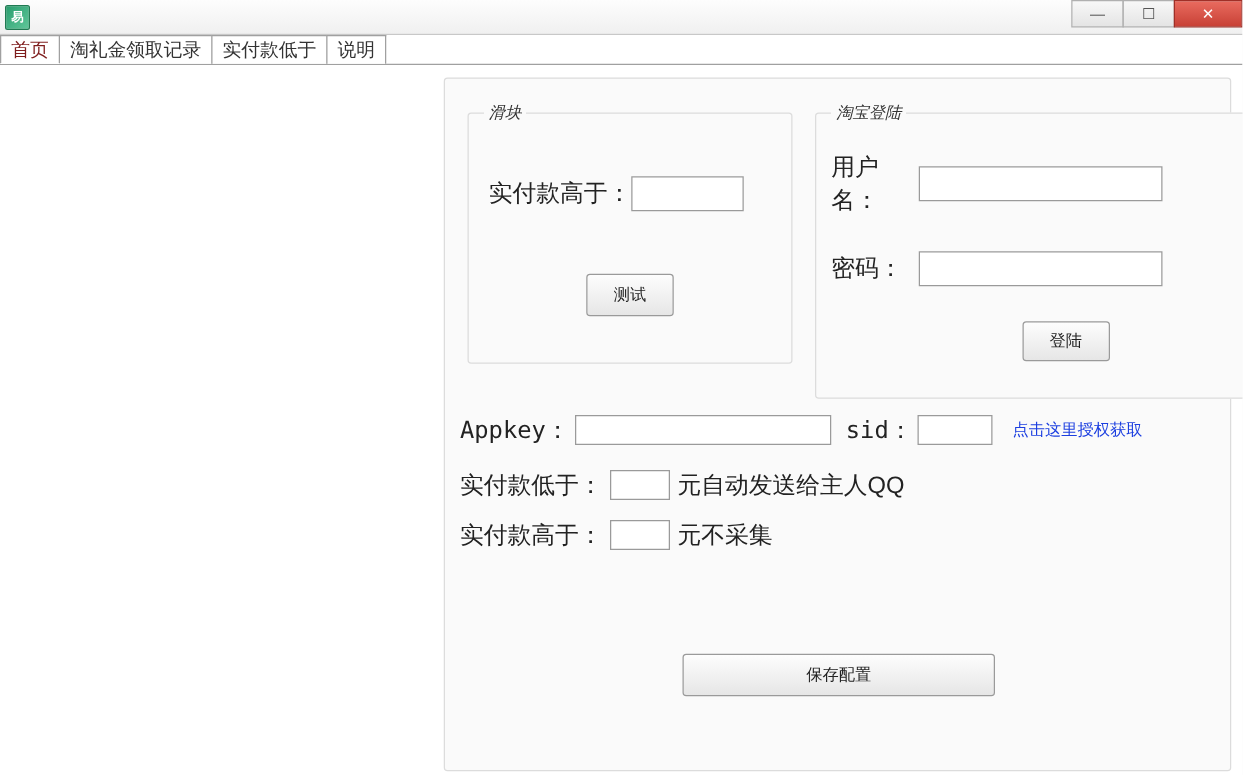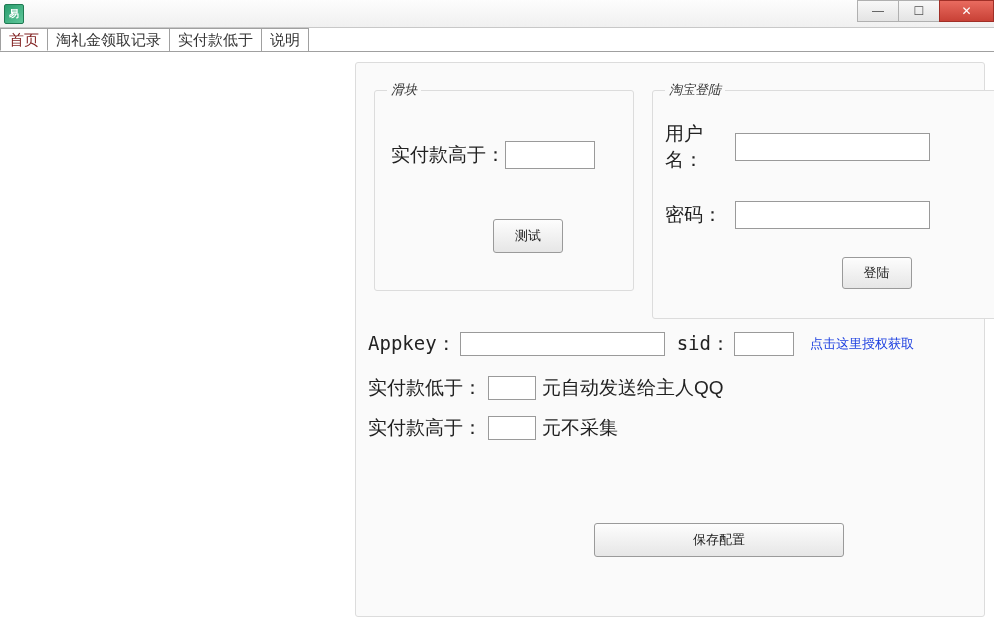--- a/index.html
+++ b/index.html
@@ -125,21 +125,20 @@
     }
     input.big { height: 28px; }
     button.btn {
       border: 1px solid #9a9a9a;
       background: linear-gradient(#fdfdfd,#e6e6e6);
       border-radius: 3px;
       padding: 4px 20px;
       font-size:13px;
       cursor:pointer;
       color:#222;
-      margin-left:48px;
     }
     button.btn.wide { width: 250px; height: 34px; }
     .hint {
       font-size:13px;
       color:#222;
       text-align:center;
     }
     .link {
       color:#1b3ee0;
       cursor:pointer;

